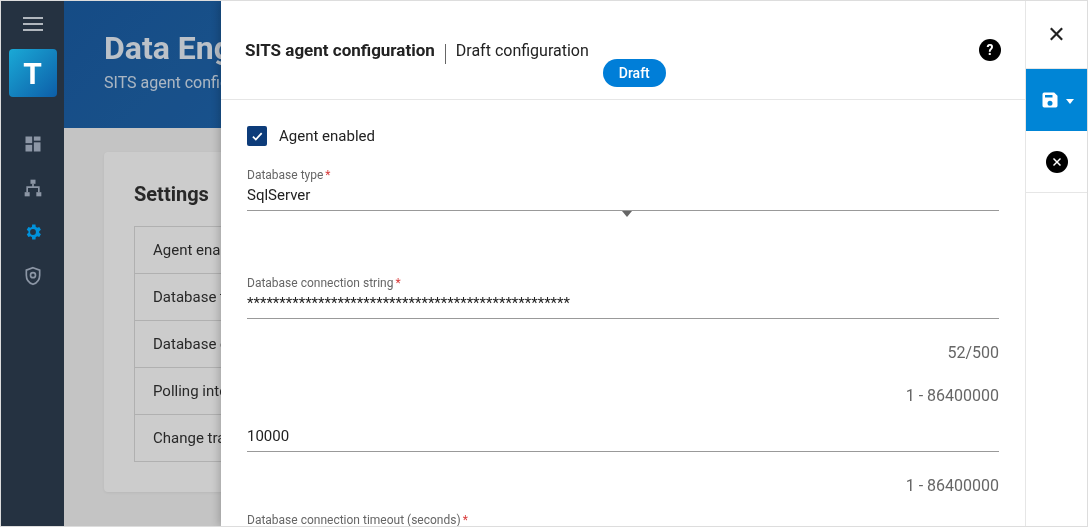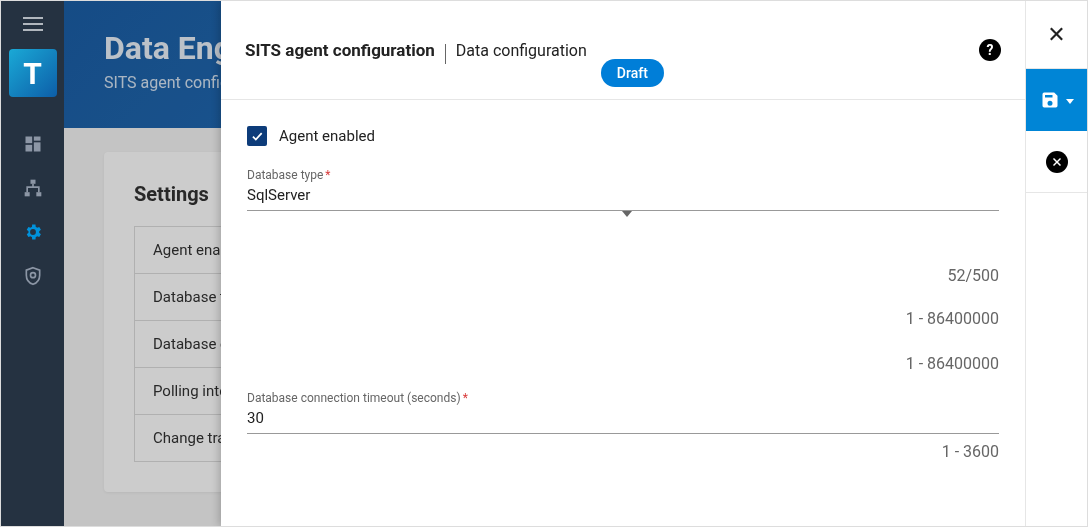--- a/index.html
+++ b/index.html
@@ -33,21 +33,21 @@
   .title-sep { display:inline-block; width:1px; height:20px; background:#666; margin:0 10px; position:relative; top:4px;}
   .badge { margin-left:14px; background:#007ed8; color:#fff; font-size:14px; padding:6px 16px; border-radius:20px; font-weight:500;margin-top:46px;}
   .help-icon { margin-left:auto; width:22px; height:22px; border-radius:50%; background:#000; color:#fff; font-weight:700; display:flex; align-items:center; justify-content:center; font-size:14px; cursor:pointer;}
   .drawer-body { padding:26px 26px 0; overflow:auto; flex:1;}
 
   .checkbox-row { display:flex; align-items:center; gap:12px; margin-bottom:22px;}
   .chk { width:20px; height:20px; background:#0d3c7a; border-radius:2px; display:flex; align-items:center; justify-content:center; color:#fff; }
   .chk svg{width:14px;height:14px;}
   .chk-label { font-size:15px; color:#222;}
 
-  .field { margin-bottom:2px; }
+  .field { margin-bottom:18px; }
   .field-label { font-size:12px; color:#666; }
   .req { color:#d93a3a; margin-left:2px;}
   .field-input { border:none; border-bottom:1px solid #999; width:100%; font-size:15px; padding:4px 0 6px; outline:none; color:#222; background:transparent; font-family:inherit;}
   .select-row { display:flex; align-items:center;flex-direction:column; }
   .select-row .caret { width:0;height:0;border-left:5px solid transparent;border-right:5px solid transparent;border-top:6px solid #666; margin-left:8px; margin-bottom:6px;}
   .hint { font-size:16px; color:#666; text-align:right; padding:6px 0 18px;}
 
   .drawer-rail { width:62px; border-left:1px solid #e6e6e6; display:flex; flex-direction:column;}
   .rail-top { border-bottom:1px solid #e6e6e6; height:68px; display:flex; align-items:center; justify-content:center;}
   .close-x { font-size:22px; color:#222; cursor:pointer; line-height:1;}
@@ -129,21 +129,21 @@
   </div>
 </div>
 
 <div class="overlay"></div>
 
 <div class="drawer">
   <div class="drawer-main">
     <div class="drawer-header">
       <span class="drawer-title">SITS agent configuration</span>
       <span class="title-sep"></span>
-      <span class="drawer-subtitle">Data configuration</span>
+      <span class="drawer-subtitle">Draft configuration</span>
       <span class="badge">Draft</span>
       <span class="help-icon">?</span>
     </div>
     <div class="drawer-body">
 
       <div class="checkbox-row">
         <span class="chk">
             <svg viewBox="0 0 24 24" fill="none" stroke="#fff" stroke-width="3">
               <polyline points="5 13 10 18 20 7"></polyline>
             </svg>
@@ -153,25 +153,30 @@
 
       <div class="field">
         <div class="field-label"><span>Database type</span><span class="req">*</span></div>
         <div class="select-row">
           <input class="field-input" readonly="" value="SqlServer" style="">
           <span class="caret"></span>
         </div>
       </div>
       <div class="hint" style="padding-bottom:10px;">&nbsp;</div>
 
+      <div class="field">
+        <div class="field-label"><span>Database connection string</span><span class="req">*</span></div>
+        <input class="field-input" value="**************************************************" style="">
+      </div>
       <div class="hint">52/500</div>
 
       <div class="hint">1 - 86400000</div>
 
       <div class="field">
+        <input class="field-input" value="10000" style="">
       </div>
       <div class="hint">1 - 86400000</div>
 
       <div class="field">
         <div class="field-label"><span>Database connection timeout (seconds)</span><span class="req">*</span></div>
         <input class="field-input" value="30" style="">
       </div>
       <div class="hint">1 - 3600</div>
 
     </div>

